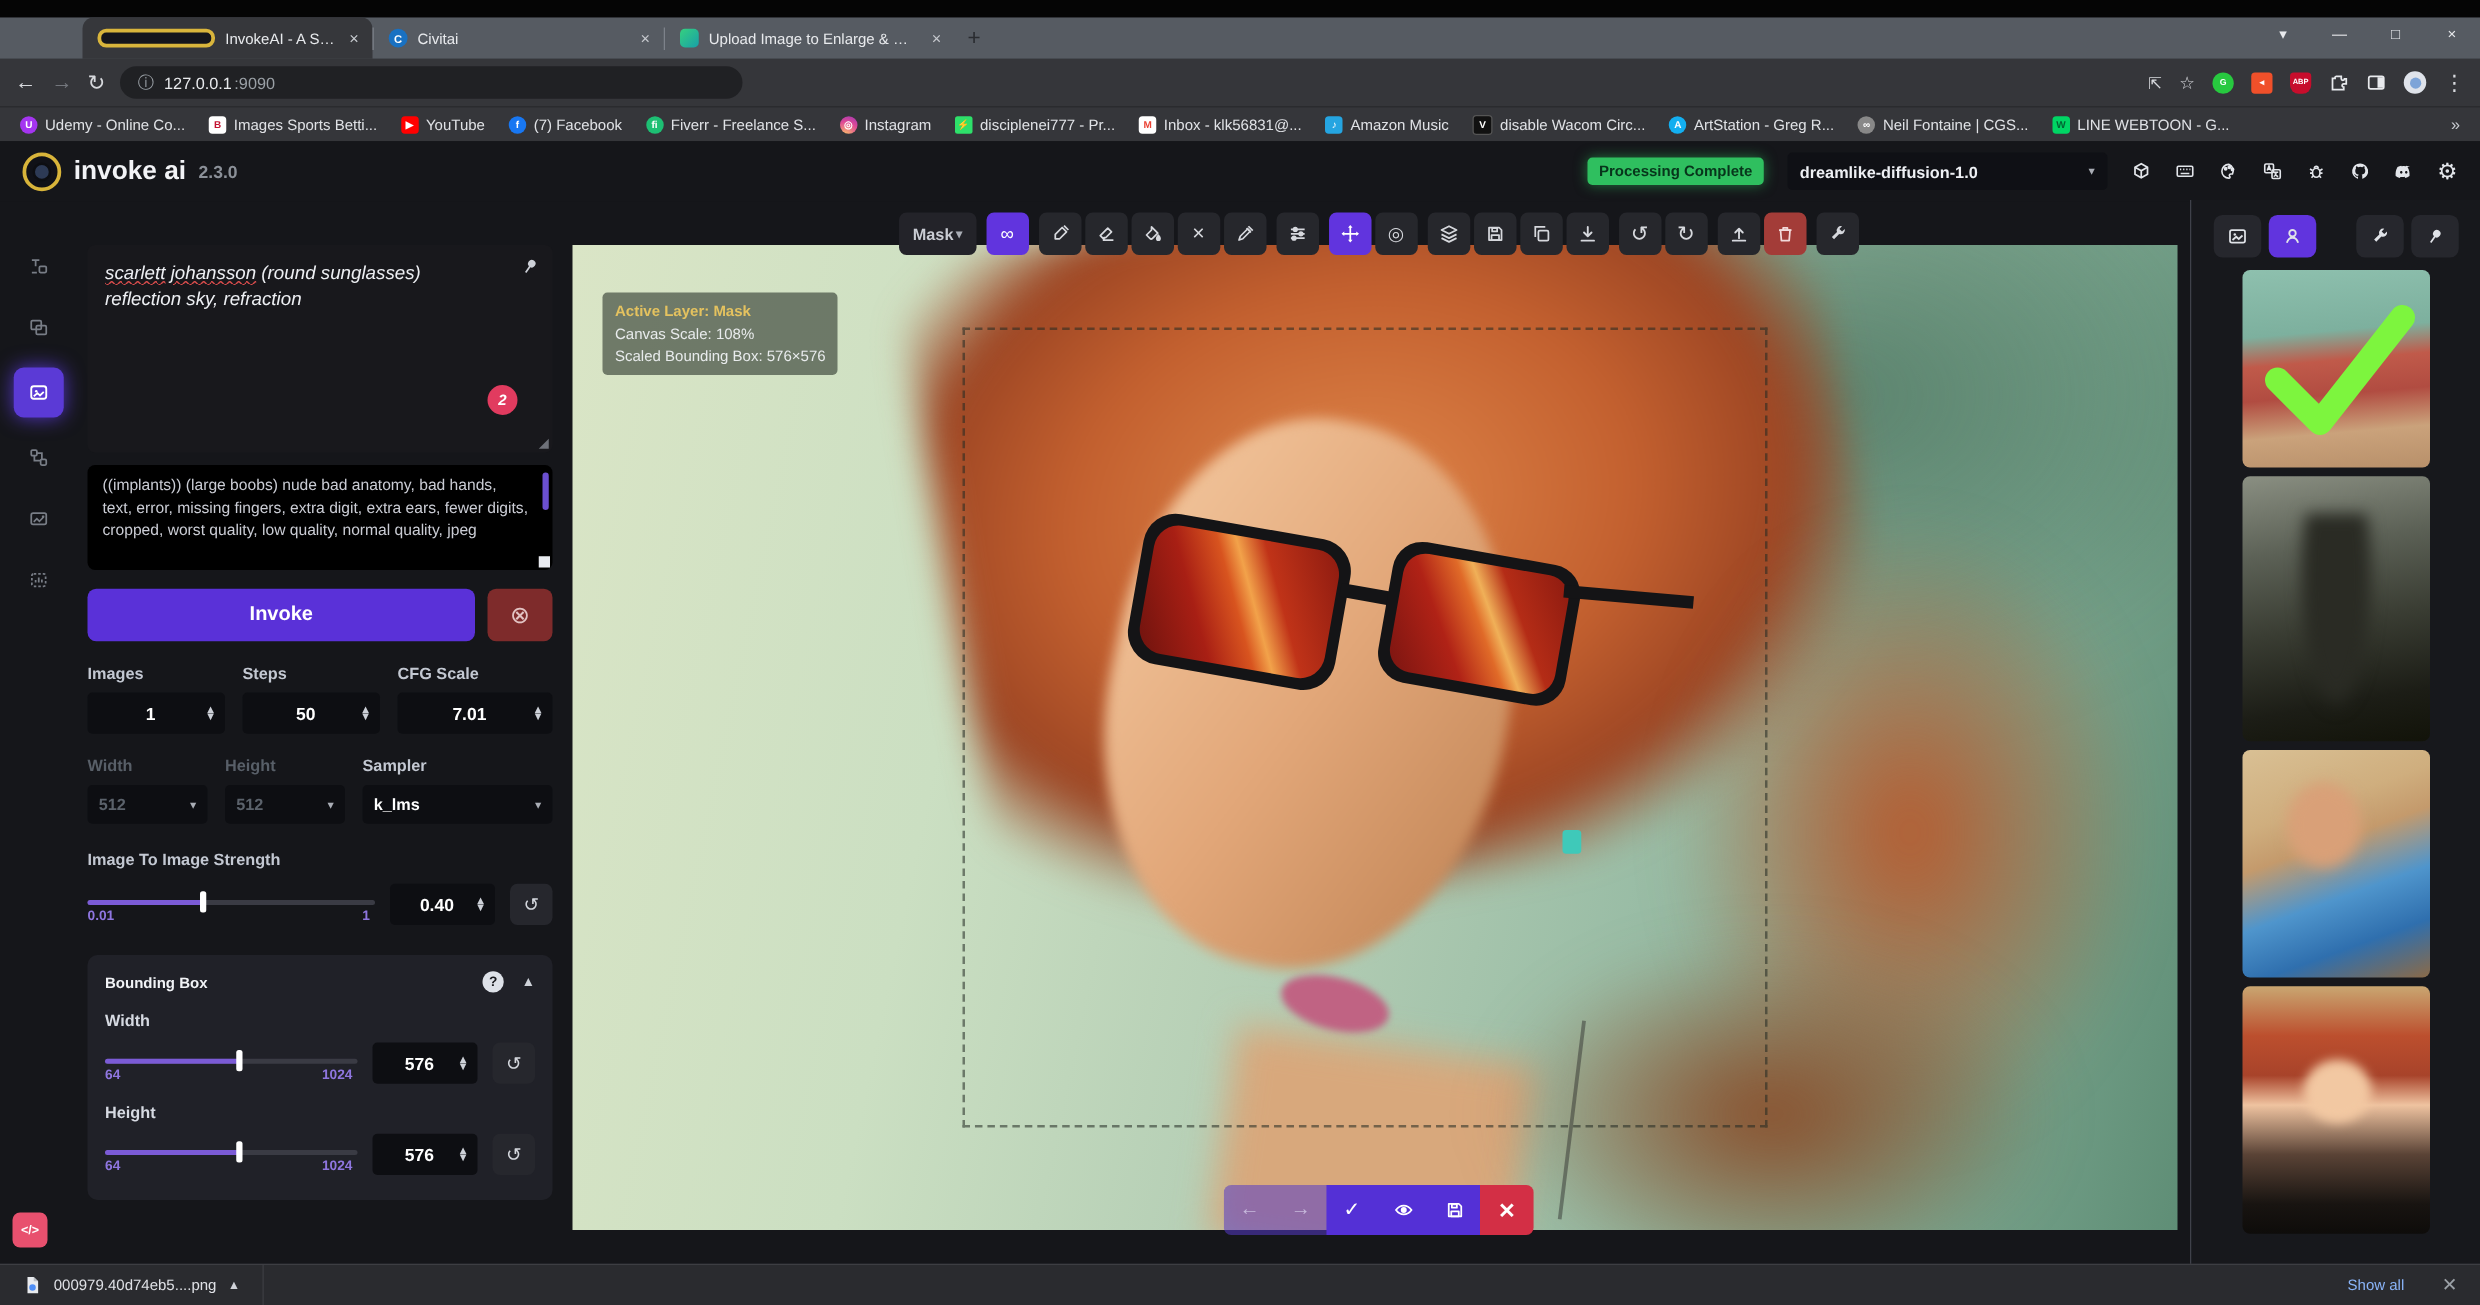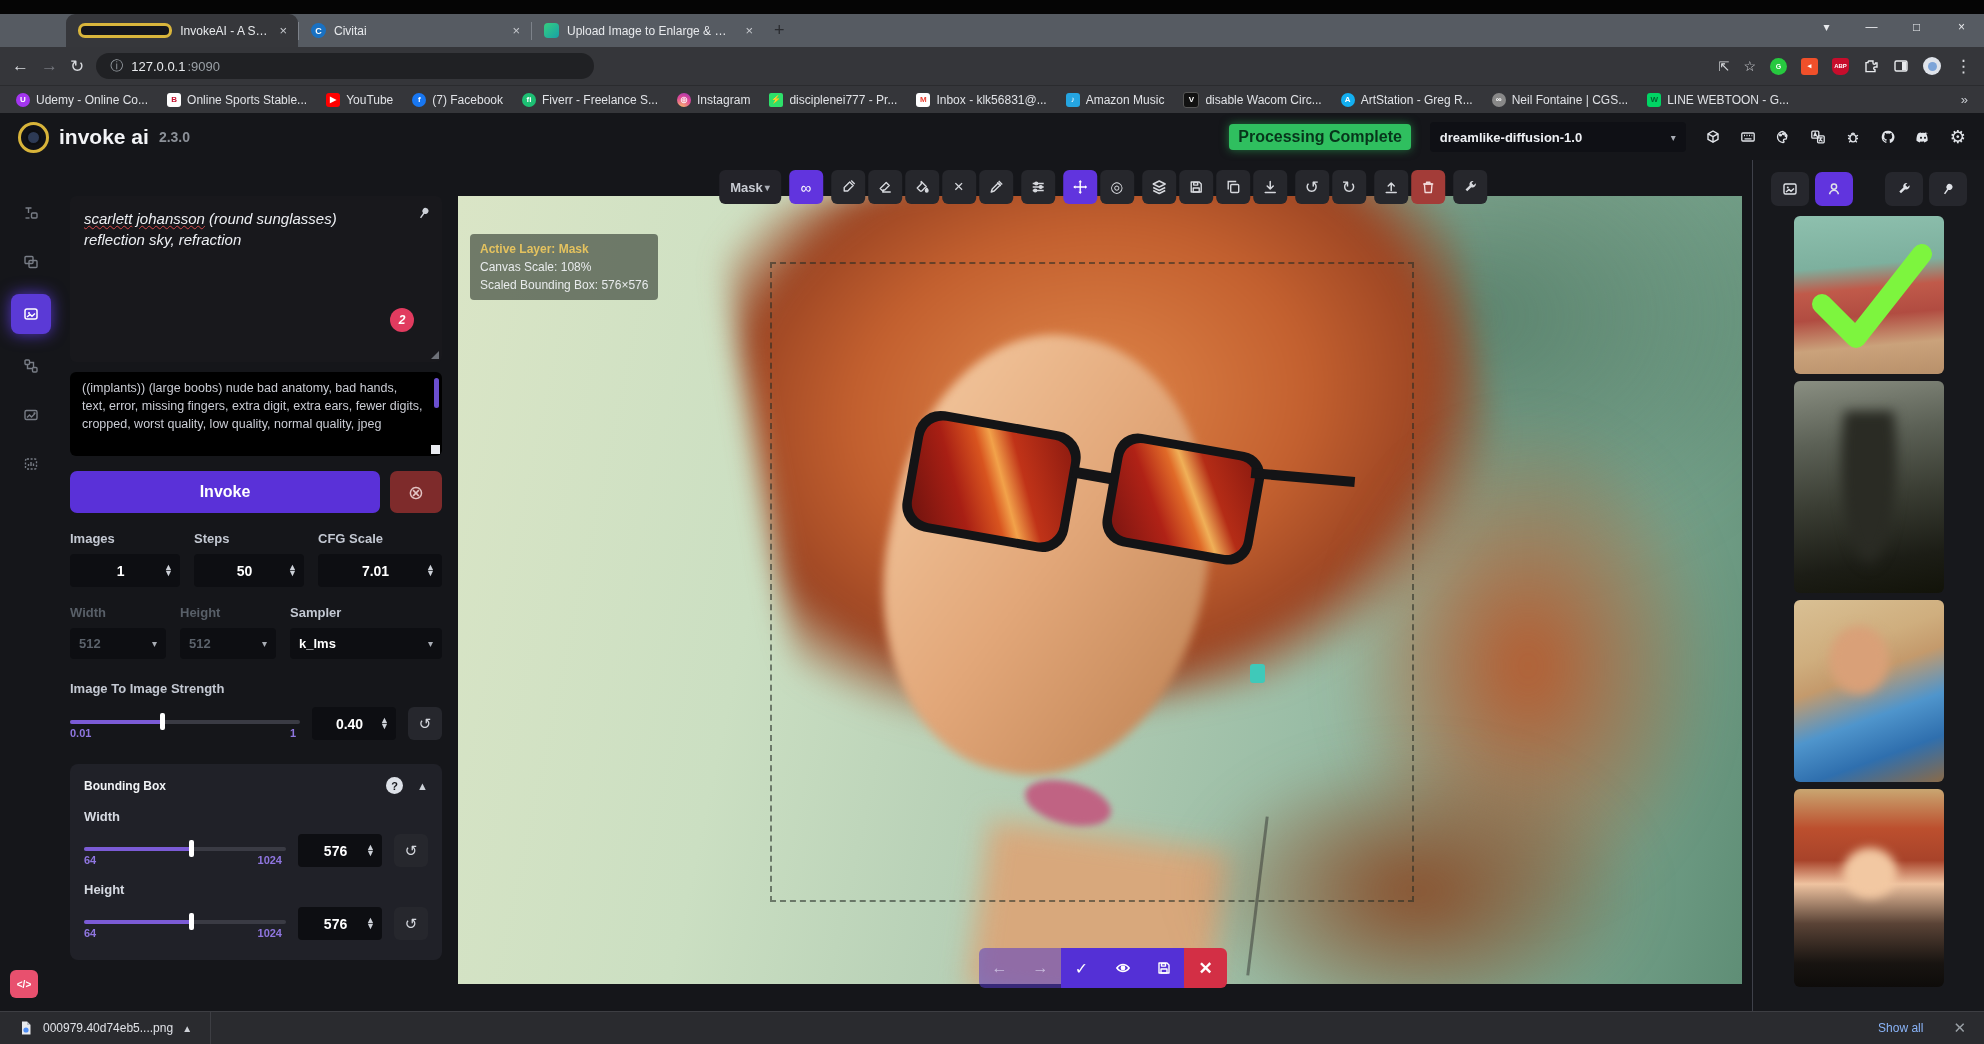--- a/index.html
+++ b/index.html
@@ -31,21 +31,21 @@
   .bmitem{display:flex;align-items:center;gap:6px;white-space:nowrap;}
   .bfav{width:14px;height:14px;border-radius:3px;display:flex;align-items:center;justify-content:center;font-size:8px;font-weight:700;color:#fff;flex:0 0 auto;}
   .bmore{margin-left:auto;color:#c8cbd0;font-size:13px;}
   
   .appheader{height:48px;display:flex;align-items:center;gap:10px;padding:0 18px;background:#15161a;}
   .logo{width:25px;height:25px;border-radius:50%;border:3px solid #d8b43a;display:flex;align-items:center;justify-content:center;background:#101117;}
   .logo i{width:11px;height:11px;border-radius:50%;background:#2d3a55;border:2px solid #0d0e12;}
   .appname{font-size:21px;font-weight:700;color:#f2f3f6;}
   .appver{font-size:14px;font-weight:600;color:#8b9098;}
   .hdright{margin-left:auto;display:flex;align-items:center;gap:19px;}
-  .status{background:#2fbf5f;color:#07351b;font-size:16px;font-weight:700;border-radius:4px;padding:4px 9px;box-shadow:0 0 10px rgba(47,191,95,.55);}
+  .status{background:#2fbf5f;color:#07351b;font-size:12px;font-weight:700;border-radius:4px;padding:4px 9px;box-shadow:0 0 10px rgba(47,191,95,.55);}
   .modelsel{width:236px;height:30px;background:#0f1015;border-radius:4px;display:flex;align-items:center;padding:0 10px;gap:6px;}
   .modelsel .mv{flex:1;font-size:13px;font-weight:700;color:#eef0f4;}
   .hicon{color:#e2e5ea;display:flex;}
   .appbody{position:absolute;top:160px;bottom:32px;left:0;right:0;display:flex;}
   
   .rail{width:62px;display:flex;flex-direction:column;align-items:center;gap:15px;padding-top:36px;box-sizing:border-box;}
   .rtab{width:34px;height:34px;border-radius:8px;display:flex;align-items:center;justify-content:center;color:#787d86;}
   .rtab.sel{width:40px;height:40px;background:#5b3ad6;color:#fff;box-shadow:0 0 16px rgba(105,65,255,.75);}
   
   .opts{width:392px;box-sizing:border-box;padding:36px 12px 0 8px;display:flex;flex-direction:column;}
@@ -83,21 +83,21 @@
   .bbh{display:flex;align-items:center;}
   .bbt{font-size:12px;font-weight:700;color:#f1f3f6;}
   .qmark{margin-left:auto;width:17px;height:17px;border-radius:50%;background:#dde1e8;color:#16171b;font-size:11px;font-weight:700;display:flex;align-items:center;justify-content:center;}
   .bcaret{margin-left:14px;color:#ced2d9;font-size:11px;}
   .bblabel{font-size:13px;font-weight:700;color:#d6dae2;margin:15px 0 2px;}
   
   .canvas{flex:1;position:relative;}
   .art{position:absolute;left:4px;right:10px;top:36px;bottom:28px;overflow:hidden;background:linear-gradient(102deg,#dae5c6 0%,#cbdfc2 26%,#b3cdb4 48%,#97bba4 68%,#7aa58e 86%,#5f8e76 100%);}
   .blob{position:absolute;}
   .bbxsel{position:absolute;left:316px;top:102px;width:640px;height:636px;border:2px dashed rgba(35,42,35,.55);z-index:4;}
-  .cinfo{position:absolute;left:16px;top:74px;background:rgba(46,56,46,.62);border-radius:4px;padding:6px 10px;font-size:12px;line-height:1.5;color:#e8ebec;z-index:5;}
+  .cinfo{position:absolute;left:28px;top:74px;background:rgba(46,56,46,.62);border-radius:4px;padding:6px 10px;font-size:12px;line-height:1.5;color:#e8ebec;z-index:5;}
   .cinfo .l1{color:#e4c25f;font-weight:600;}
   .ctb{position:absolute;top:10px;left:50%;transform:translateX(-50%);display:flex;gap:8px;align-items:center;z-index:6;}
   .grp{display:flex;gap:3px;}
   .tbtn{width:34px;height:34px;border-radius:6px;background:#26272c;color:#d6d8dd;display:flex;align-items:center;justify-content:center;font-size:15px;}
   .tbtn.on{background:#6134de;color:#fff;}
   .tbtn.red{background:#a33c38;color:#f2dada;}
   .maskdd{height:34px;background:#232329;border-radius:6px;color:#c9ccd3;font-size:13px;font-weight:600;display:flex;align-items:center;gap:2px;padding:0 11px;}
   .stage{position:absolute;left:50%;bottom:24px;transform:translateX(-50%);display:flex;height:40px;border-radius:6px;overflow:hidden;z-index:6;}
   .stnav{background:rgba(86,58,200,.55);display:flex;}
   .stbtn{width:41px;display:flex;align-items:center;justify-content:center;font-size:16px;color:#fff;}
@@ -189,21 +189,21 @@
     </div>
   </div>
 
   <div class="bmbar">
     <div class="bmitem">
         <span class="bfav" style="background:#a435f0;border-radius:50%">U</span>
         <span>Udemy - Online Co...</span>
       </div>
     <div class="bmitem">
         <span class="bfav" style="background:#fff;color:#c41230">B</span>
-        <span>Online Sports Stable...</span>
+        <span>Images Sports Betti...</span>
       </div>
     <div class="bmitem">
         <span class="bfav" style="background:#f00">▶</span>
         <span>YouTube</span>
       </div>
     <div class="bmitem">
         <span class="bfav" style="background:#1877f2;border-radius:50%">f</span>
         <span>(7) Facebook</span>
       </div>
     <div class="bmitem">

